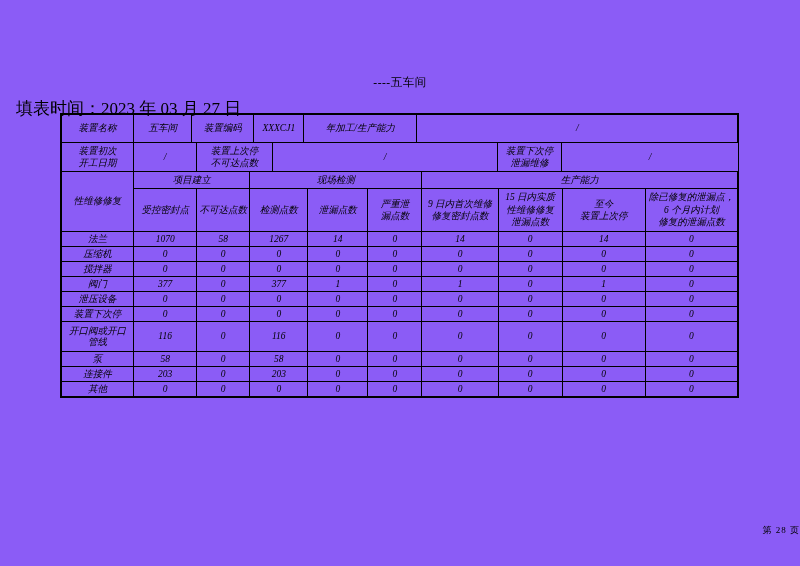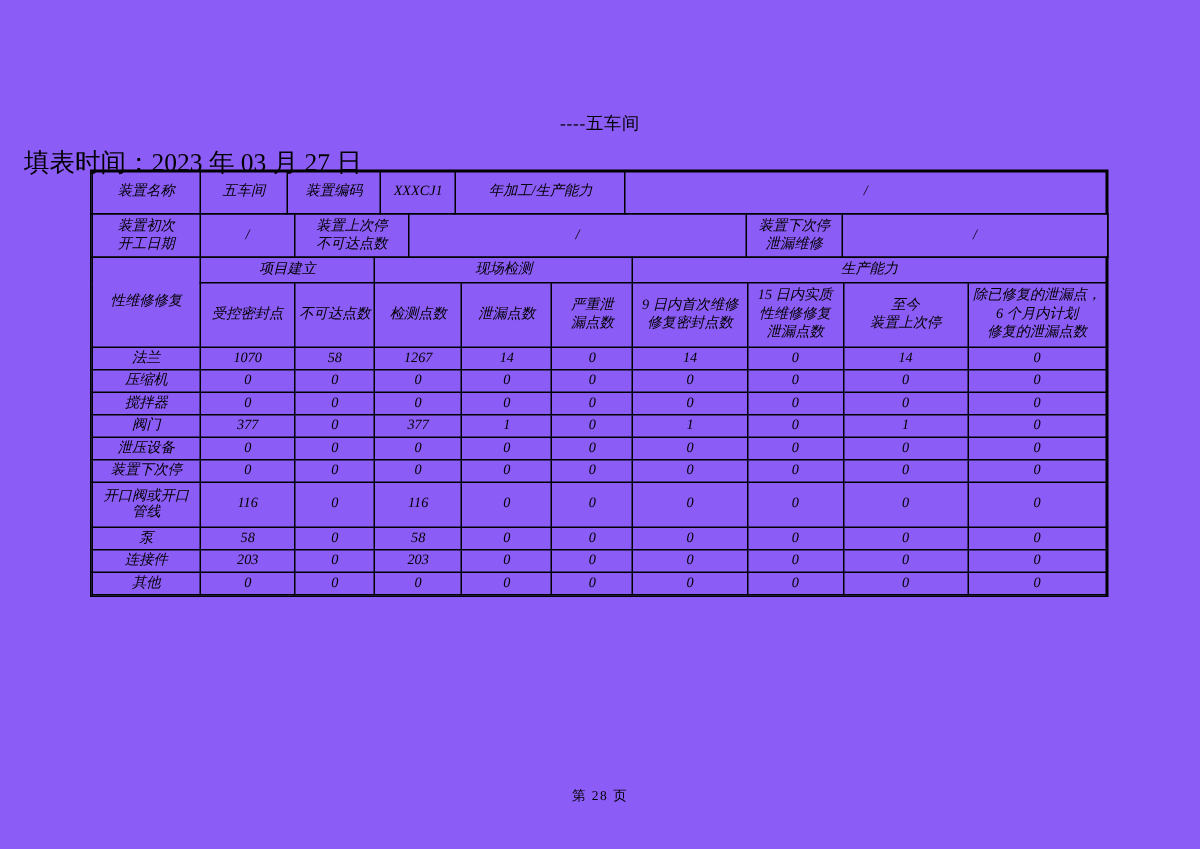--- a/index.html
+++ b/index.html
@@ -63,21 +63,21 @@
   #main-table tr.group-row { height: 17px; }
   #main-table tr.subhead-row { height: 43px; }
   #main-table tbody tr { height: 15px; }
   #main-table tbody tr.tall-row { height: 30px; }
   #main-table tbody td { font-size: 9.5px; line-height: 1.15; }
   .page-footer {
     position: absolute;
     top: 524px;
     left: 0;
     width: 800px;
-    text-align: center;
+    text-align: right;
     font-size: 9px;
     letter-spacing: 1px;
   }
 </style>
 </head>
 <body>
 
 <div class="page">
 
   <div class="doc-title">----五车间</div>

